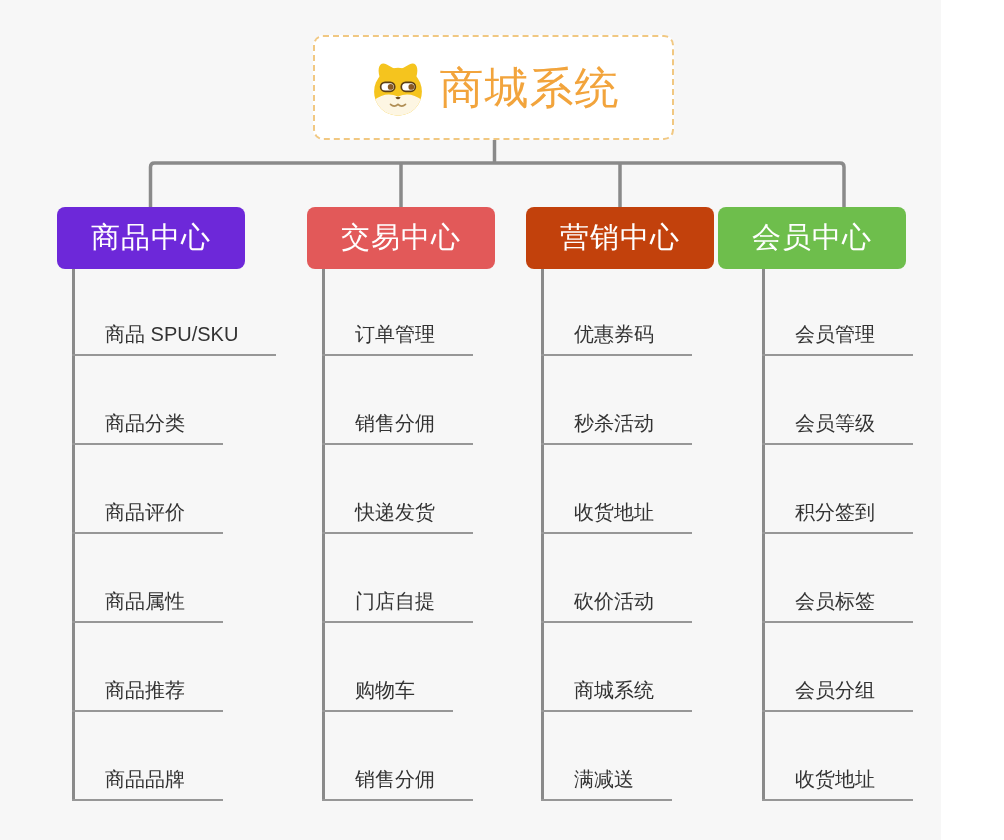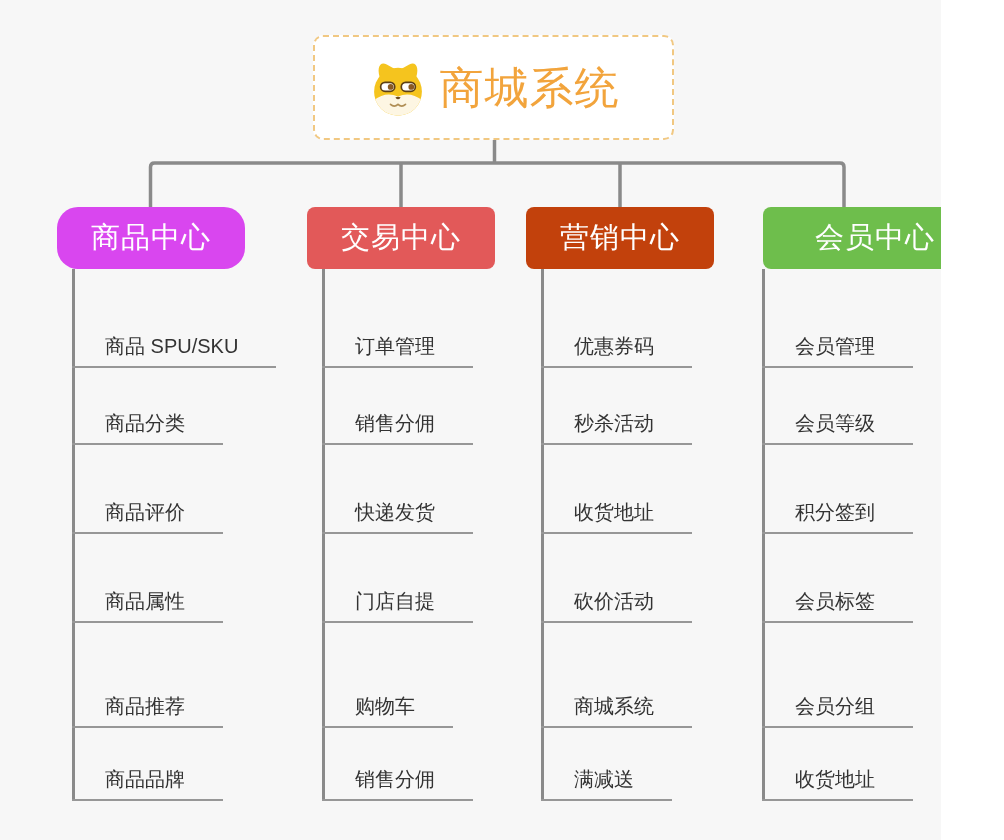--- a/index.html
+++ b/index.html
@@ -56,21 +56,21 @@
   }
   .branch-label {
     color: #FFFFFF;
     font-size: 29px;
     letter-spacing: 1px;
     white-space: nowrap;
   }
   .branch-1 { left: 57px;  }
   .branch-2 { left: 307px; }
   .branch-3 { left: 526px; }
-  .branch-4 { left: 763px; padding-left: 18px; }
+  .branch-4 { left: 718px; }
 
   
   .col {
     position: absolute;
     top: 269px;
     width: 0; height: 533px;
   }
   .col::before {
     content: "";
     position: absolute;
@@ -86,25 +86,25 @@
   .leaf {
     position: absolute;
     left: -1px;
     white-space: nowrap;
     font-size: 20px;
     color: #333333;
     line-height: 26px;
     padding: 0 38px 7px 33px;
     border-bottom: 2px solid #979797;
   }
-  .leaf:nth-child(1) { top: 64px;  }
+  .leaf:nth-child(1) { top: 52px;  }
   .leaf:nth-child(2) { top: 141px; }
   .leaf:nth-child(3) { top: 230px; }
   .leaf:nth-child(4) { top: 319px; }
-  .leaf:nth-child(5) { top: 424px; }
+  .leaf:nth-child(5) { top: 408px; }
   .leaf:nth-child(6) { top: 497px; }
 </style>
 </head>
 <body>
 
 <div class="canvas" style="background: rgb(247, 247, 247);">
 
   <svg class="connectors">
     <g fill="none" stroke="#8A8A8A" stroke-width="3.5">
       <path d="M494.5 139 L494.5 163"></path>
@@ -126,21 +126,21 @@
       <rect x="13.5" y="26" width="15" height="9.5" rx="4.7" fill="#FFFFFF" stroke="#5C4016" stroke-width="1.8"></rect>
       <rect x="35.5" y="26" width="15" height="9.5" rx="4.7" fill="#FFFFFF" stroke="#5C4016" stroke-width="1.8"></rect>
       <circle cx="24.2" cy="30.8" r="3.1" fill="#8A5A23"></circle>
       <circle cx="46.2" cy="30.8" r="3.1" fill="#8A5A23"></circle>
       <path d="M29.2 42 Q32 40.4 34.8 42 Q32 46 29.2 42 Z" fill="#6B4A1E"></path>
       <path d="M24 49.5 Q28 53 32 49.5 Q36 53 40 49.5" stroke="#B08E55" stroke-width="1.8" fill="none" stroke-linecap="round"></path>
     </svg>
     <span class="root-title" style="color: rgb(242, 164, 60);">商城系统</span>
   </div>
 
-  <div class="branch branch-1" style="background: #d946ef; border-radius: 21px;">
+  <div class="branch branch-1" style="background: #6d28d9;">
     <span class="branch-label">商品中心</span>
   </div>
   <div class="branch branch-2" style="background: rgb(226, 89, 89);">
     <span class="branch-label">交易中心</span>
   </div>
   <div class="branch branch-3" style="background: #c2410c;">
     <span class="branch-label">营销中心</span>
   </div>
   <div class="branch branch-4" style="background: rgb(110, 190, 76);">
     <span class="branch-label">会员中心</span>

